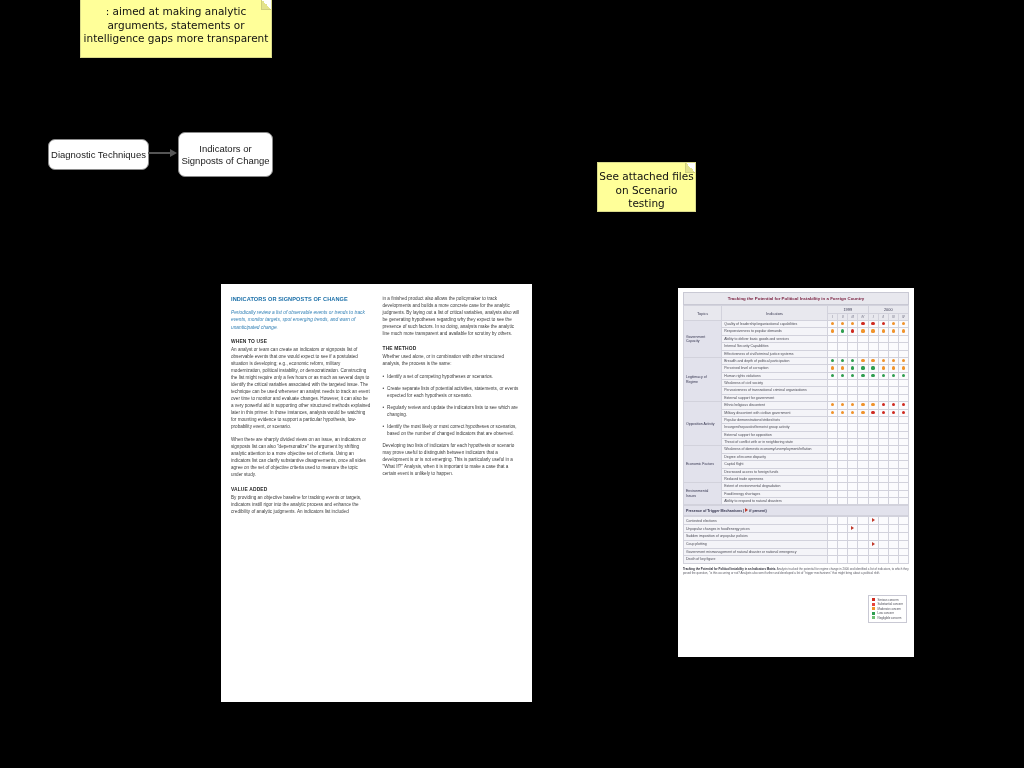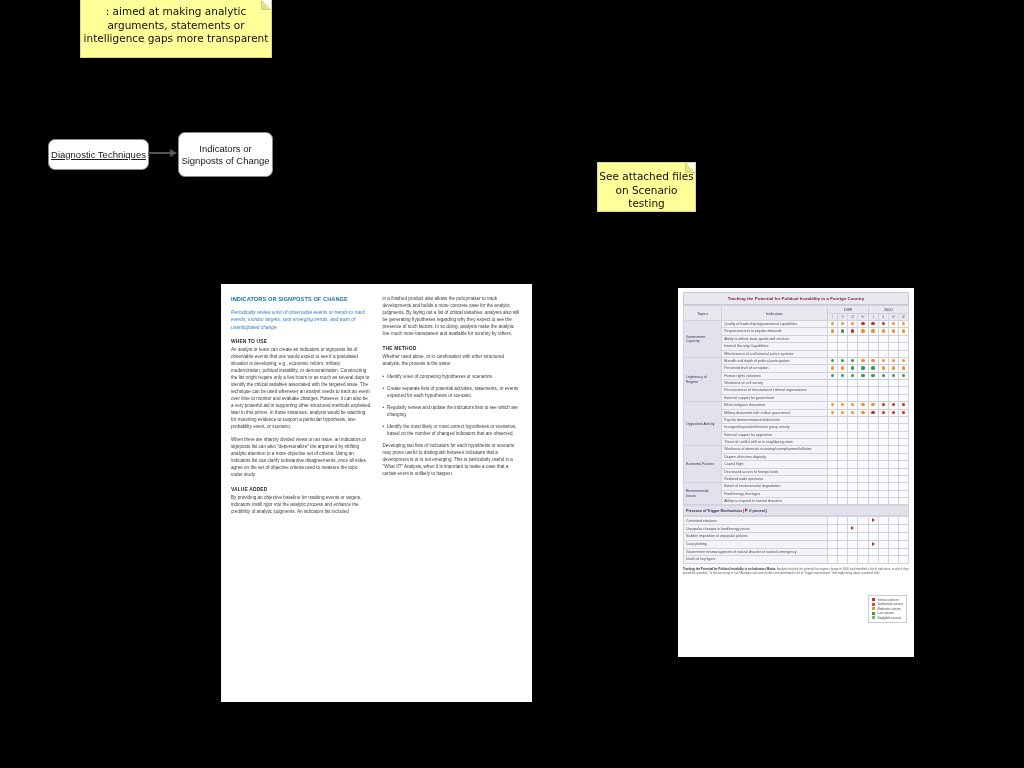--- a/index.html
+++ b/index.html
@@ -24,21 +24,21 @@
   #note-top{left:81px;top:0;width:190px;height:57px;font-size:10.5px;padding-top:5px;box-sizing:border-box;}
   #note-scenario{left:598px;top:163px;width:97px;height:48px;font-size:10.5px;padding-top:7px;box-sizing:border-box;}
 
   
   .node{
     position:absolute;background:#fff;color:#1a1a1a;border:1px solid #8a8a8a;
     border-radius:7px;display:flex;align-items:center;justify-content:center;
     text-align:center;line-height:1.25;font-size:9.5px;
     box-shadow:1px 1px 2px rgba(0,0,0,.45);
   }
-  #node-diagnostic{left:48px;top:139px;width:99px;height:29px;text-decoration:underline;}
+  #node-diagnostic{left:48px;top:139px;width:99px;height:29px;}
   #node-indicators{left:178px;top:132px;width:93px;height:43px;}
   .connector{position:absolute;left:148px;top:152px;width:30px;height:2px;}
   .connector .line{position:absolute;left:0;top:0;width:24px;height:1.5px;background:#555;}
   .connector .head{
     position:absolute;left:22px;top:-3px;width:0;height:0;
     border-top:4px solid transparent;border-bottom:4px solid transparent;border-left:7px solid #555;
   }
 
   
   #doc-page{

